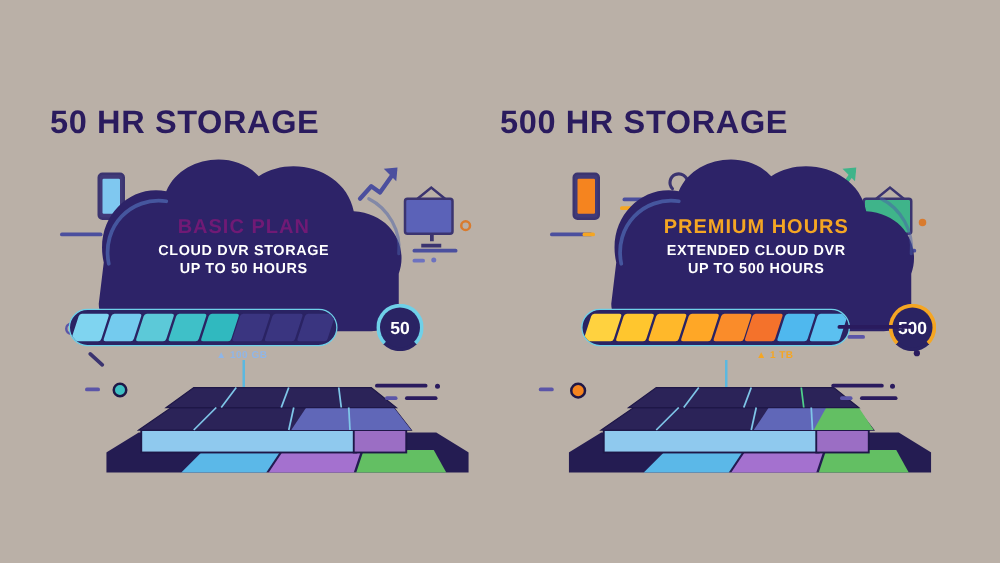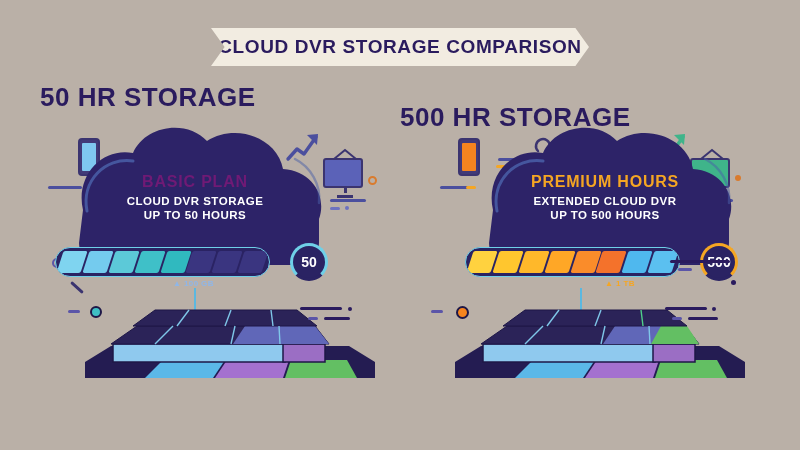--- a/index.html
+++ b/index.html
@@ -35,21 +35,21 @@
   .panel-head {
     position: absolute;
     top: 82px;
     width: 360px;
     font-size: 26px;
     font-weight: bold;
     letter-spacing: 0.5px;
     color: #2a1b5e;
   }
   .panel-head.left  { left: 40px; }
-  .panel-head.right { left: 400px; margin-top: 20px; }
+  .panel-head.right { left: 400px; }
 
   
   .cloud-wrap { position: absolute; top: 155px; width: 300px; height: 150px; }
   .cloud-wrap.left  { left: 45px; }
   .cloud-wrap.right { left: 455px; }
 
   .cloud-svg { position: absolute; left: 0; top: -40px; }
 
   .cloud-content {
     position: absolute;
@@ -92,21 +92,21 @@
     height: 22px;
     flex: 1 1 0;
     margin-right: 2px;
     transform: skewX(-18deg);
     border-radius: 2px;
   }
   .seg:last-child { margin-right: 0; }
 
   .badge {
     position: absolute;
-    right: 12px; top: 0;
+    right: 1px; top: 0;
     width: 38px; height: 38px;
     border-radius: 50%;
     display: flex; align-items: center; justify-content: center;
     box-sizing: border-box;
     background: #2a2363;
   }
   .badge.basic   { border: 3px solid #6fd0e8; border-bottom-color: #2a2363; }
   .badge.premium { border: 3px solid #f5a623; border-bottom-color: #2a2363; }
   .badge span {
     font-size: 14px; font-weight: bold; color: #ffffff;
@@ -162,23 +162,20 @@
     position: absolute;
     width: 2px;
     background: #5bb8e0;
   }
 </style>
 </head>
 <body>
 
 <div id="stage">
 
-  <div class="ribbon-inner">
-    <div class="ribbon-text">CLOUD DVR STORAGE COMPARISON</div>
-  </div>
 
   <div class="panel-head left">50 HR STORAGE</div>
   <div class="panel-head right">500 HR STORAGE</div>
 
   <div class="dev phone" style="left:78px; top:138px;">
     <div class="phone-screen" id="phone-screen-0" style="background: rgb(127, 200, 240);"></div>
   </div>
   <div class="dash" style="left:120px; top:158px; width:22px; background:#4b4f9e;"></div>
   <div class="dash" style="left:118px; top:165px; width:14px; background:#6d72c0;"></div>
   <div class="dot-solid" style="left:146px; top:157px; width:4px; height:4px; background:#f2ece1;"></div>

